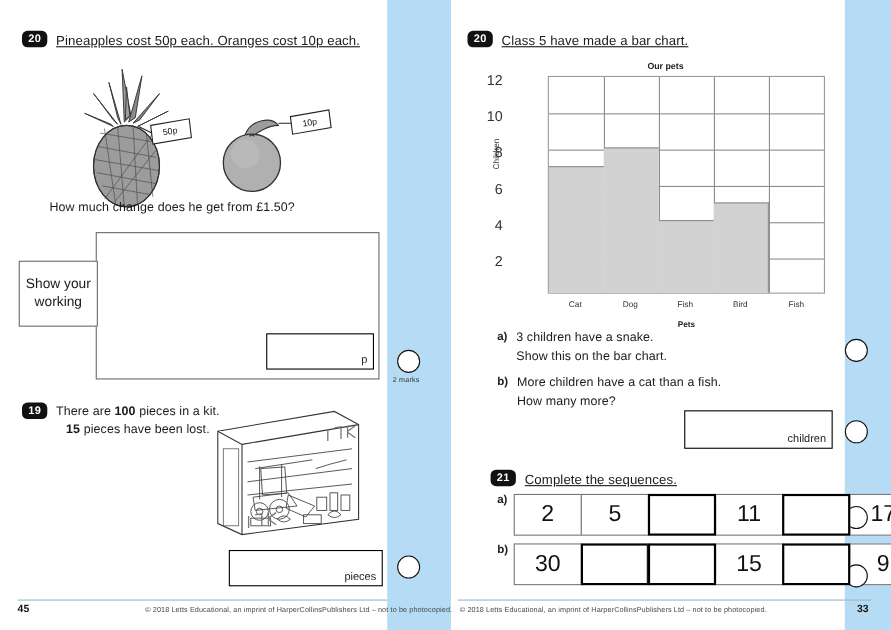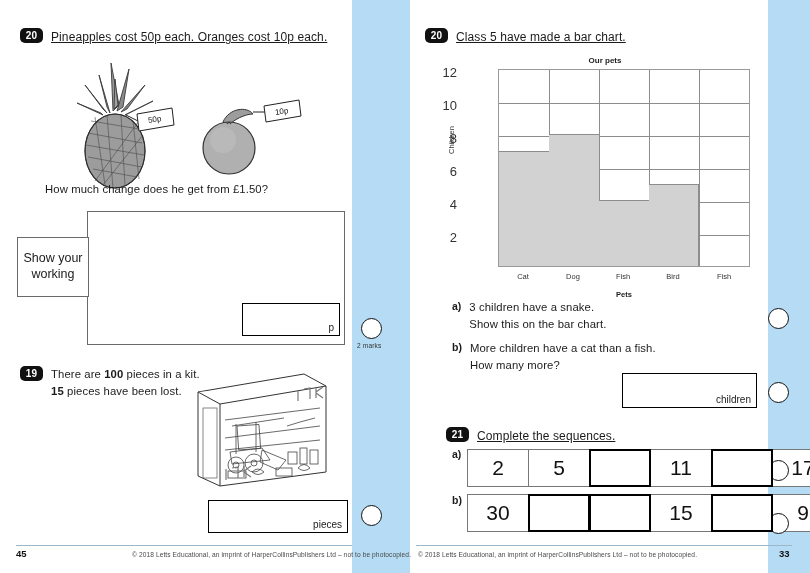--- a/index.html
+++ b/index.html
@@ -186,21 +186,21 @@
     <span>Show your working</span>
   </div>
 
   <div class="ansbox" style="position:absolute;left:242px;top:303px;width:98px;height:33px;">
     <span class="unit">p</span>
   </div>
 
   <div class="bubble" style="left:361px;top:318px;"></div>
   <div class="marks-label" style="left:357px;top:342px;">2 marks</div>
 
-  <div style="position:absolute;left:20px;top:366px;width:190px;">
+  <div style="position:absolute;left:20px;top:366px;width:190px;text-align:center;">
     <div class="qrow">
       <span class="qnum">19</span>
       <div>
         <div class="line">
           There are <b>100</b> pieces in a kit.
         </div>
         <div class="line">
           <b>15</b> pieces have been lost.
         </div>
       </div>

